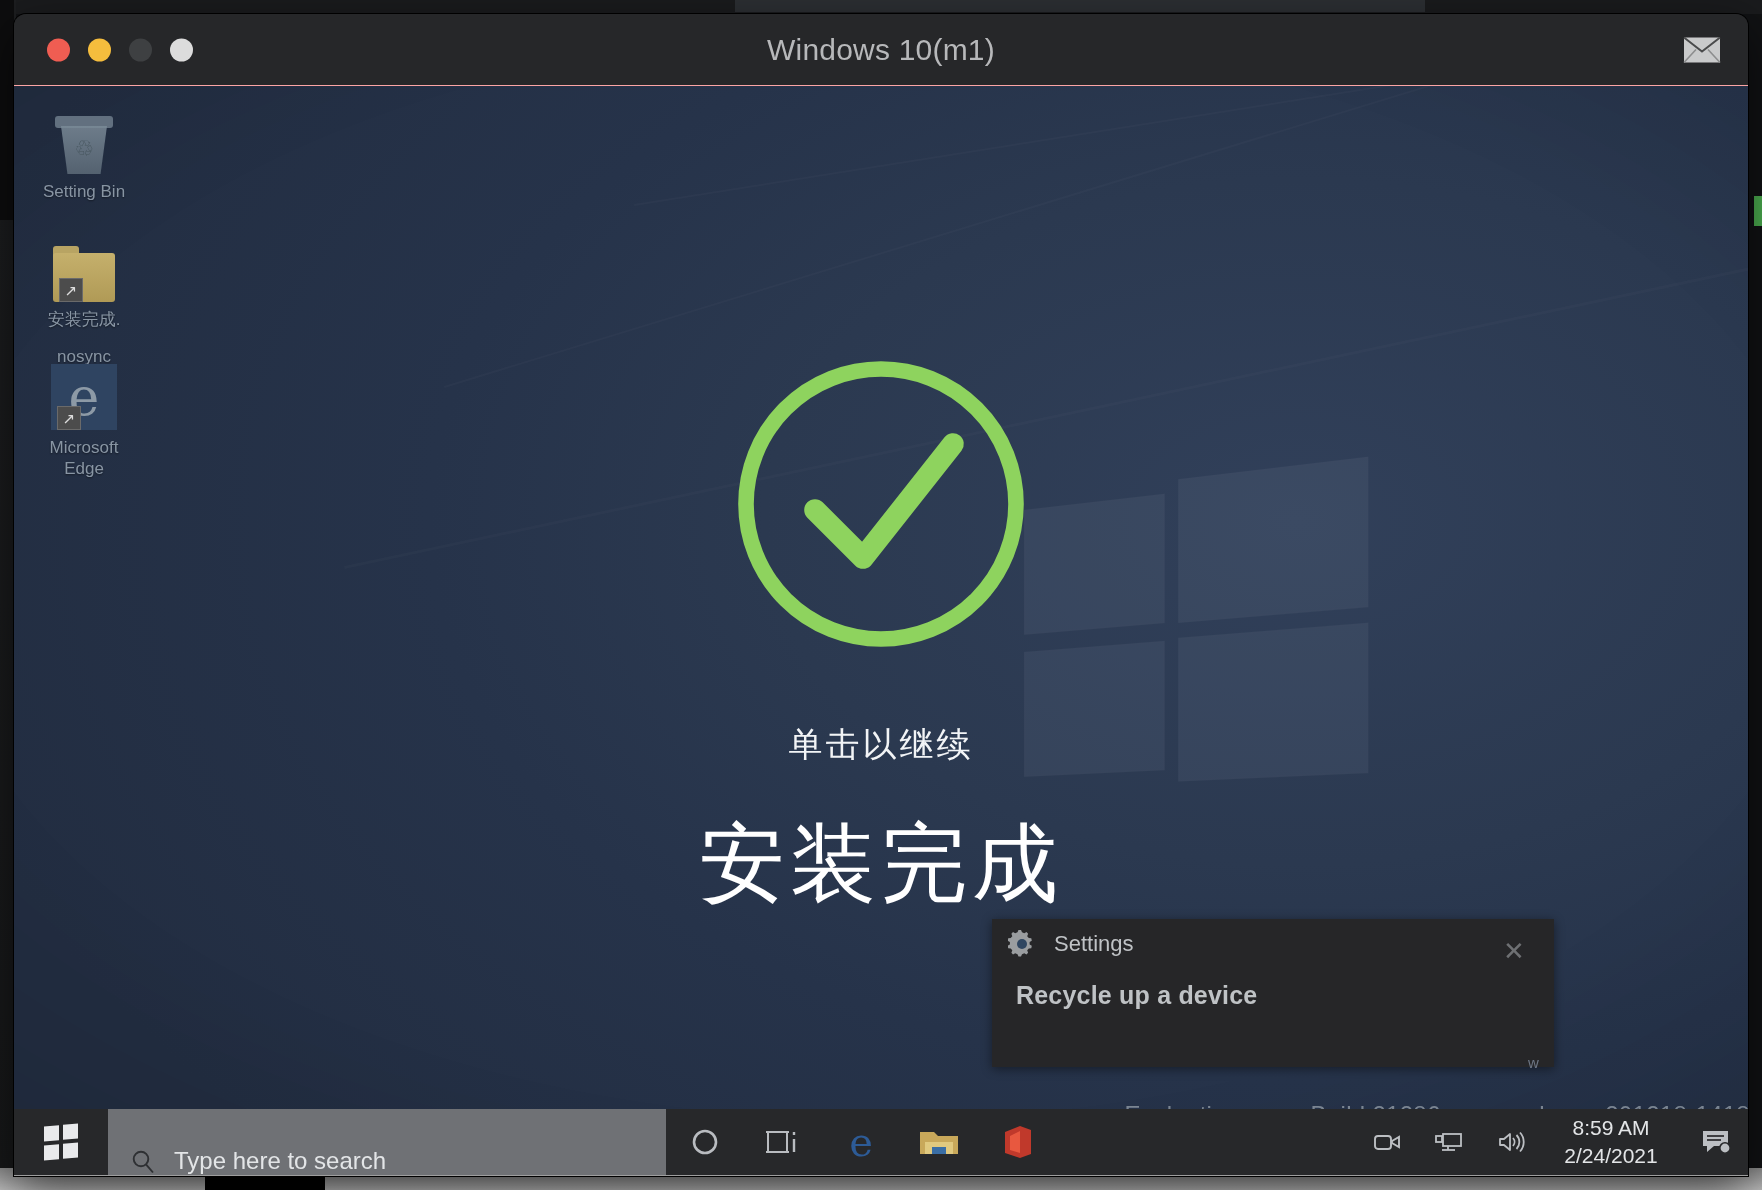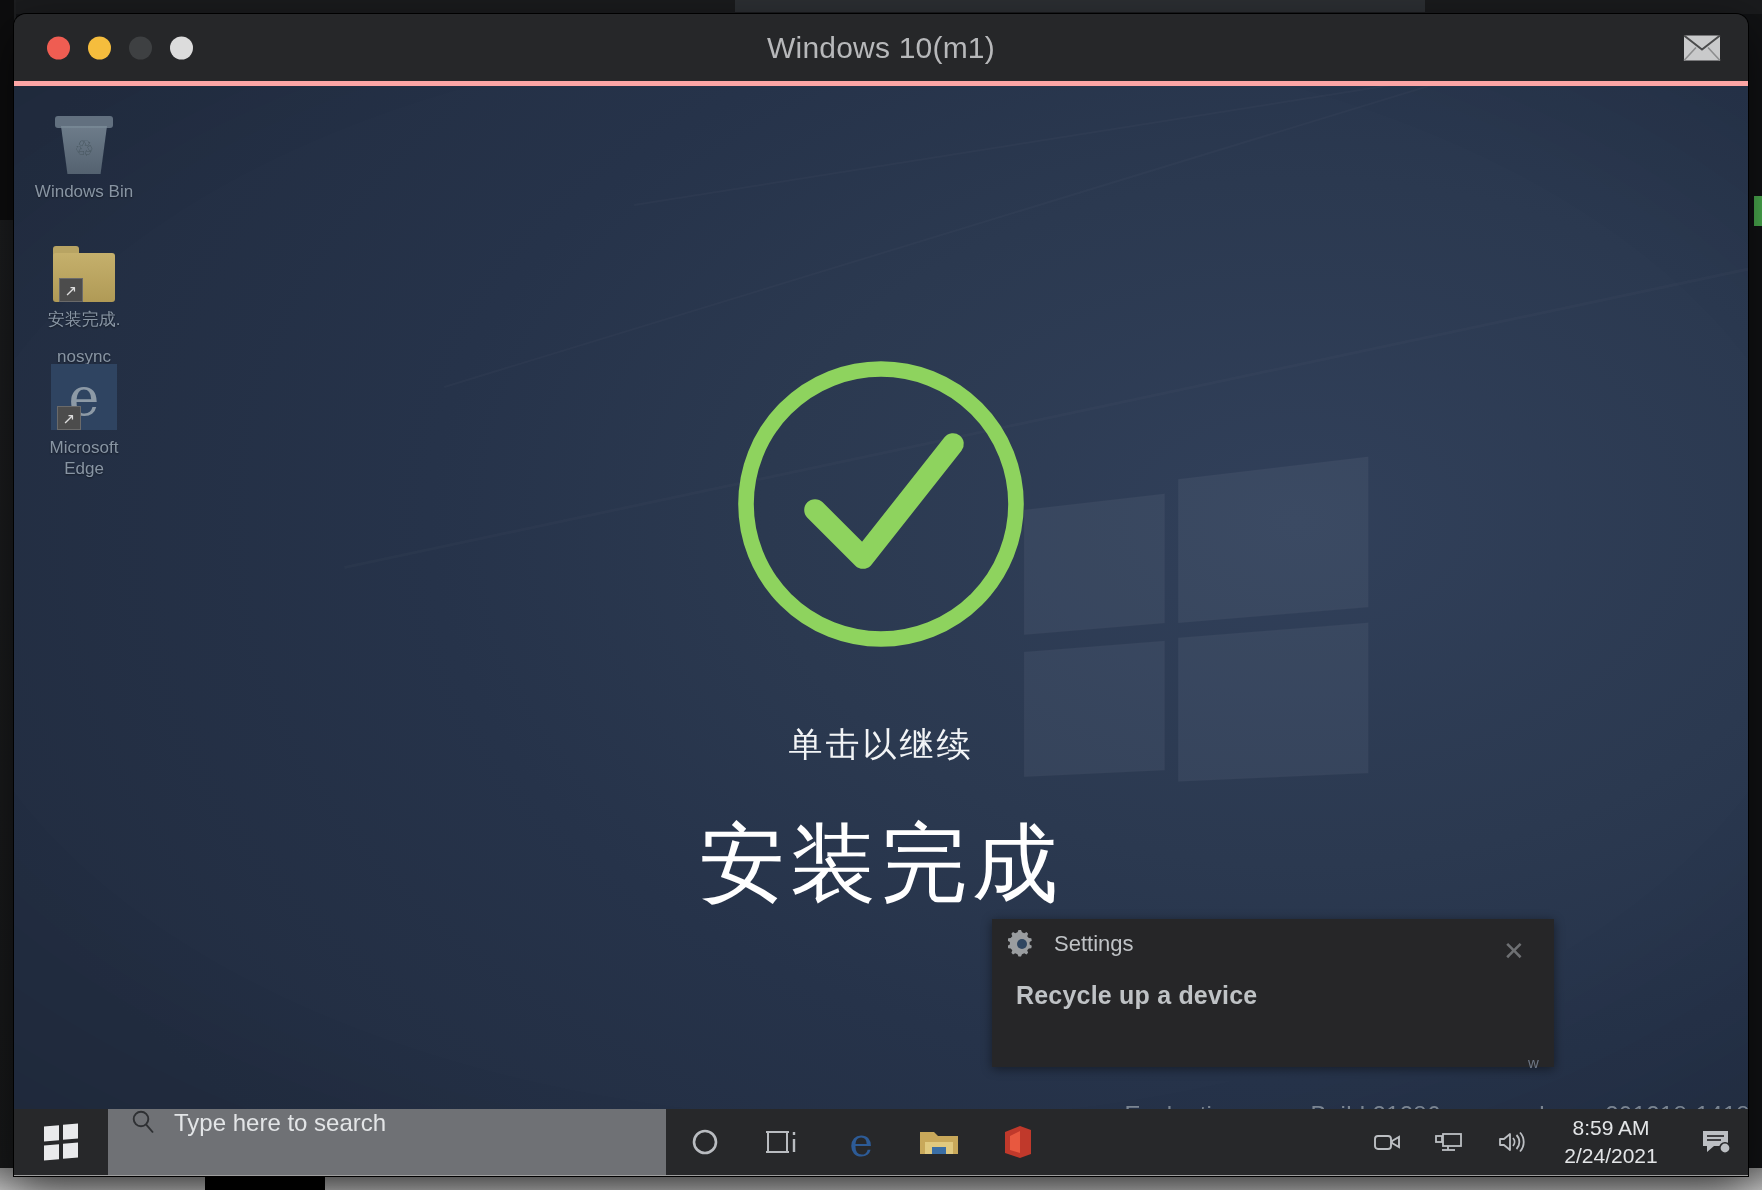--- a/index.html
+++ b/index.html
@@ -21,21 +21,21 @@
                   background:#4caf50; }
   .bg-top-blob { position:absolute; left:735px; top:0; width:690px; height:12px;
                   background:#2c2f33; }
 
   
   #vmwin { position:absolute; left:14px; top:14px; width:1734px; height:1162px;
            border-radius:12px 12px 0 0; overflow:hidden;
            box-shadow:0 0 0 1px #000, 0 16px 48px rgba(0,0,0,.6); }
 
   #titlebar { position:relative; height:72px; background:#262729;
-              border-bottom:5px solid #fca5a5; }
+              border-bottom:1px solid #fca5a5; }
   .traffic { position:absolute; top:50%; transform:translateY(-50%);
              width:23px; height:23px; border-radius:50%; }
   .tl-close { left:33px; background:#ef5d52; }
   .tl-min   { left:74px; background:#f5bd3d; }
   .tl-zoom  { left:115px; background:#3e4042; }
   .tl-full  { left:156px; background:#dcdcdc; }
   #win-title { position:absolute; left:0; right:0; top:50%;
                transform:translateY(-50%); text-align:center;
                color:#b7b8ba; font-size:30px; letter-spacing:.2px; }
   #mail-icon { position:absolute; right:27px; top:50%;
@@ -131,21 +131,21 @@
 
   
   #taskbar { position:absolute; left:0; bottom:0; width:1734px; height:66px;
              background:#27282a; display:flex; align-items:stretch; }
   #startbtn { width:94px; display:flex; align-items:center; justify-content:center;
               cursor:pointer; }
   .winflag { width:34px; height:34px; display:grid; gap:4px;
              grid-template-columns:1fr 1fr; grid-template-rows:1fr 1fr;
              transform:skewY(-5deg); }
   .winflag i { background:#e9eaec; display:block; }
-  #searchbox { width:558px; background:#6f7175; display:flex; align-items:flex-start;
+  #searchbox { width:558px; background:#6f7175; display:flex; align-items:flex-end;
                gap:18px; padding-left:22px; cursor:text; }
   #searchbox .mag { width:26px; height:26px; flex:0 0 26px; }
   #searchbox .ph { color:#e3e5e7; font-size:24px; }
   .tbicon { width:78px; display:flex; align-items:center; justify-content:center;
             cursor:pointer; }
   #traywrap { margin-left:auto; display:flex; align-items:center; gap:12px; }
   .trayicon { width:50px; display:flex; align-items:center; justify-content:center;
               cursor:pointer; }
   #clock { width:126px; text-align:center; color:#e3e5e7; font-size:21px;
            line-height:1.32; cursor:pointer; padding:0 4px; }
@@ -199,21 +199,21 @@
       <div class="vign"></div>
 
       <div class="deskicon" style="left:4px;top:12px;">
         <div class="glyph">
           <div class="bin">
             <div class="lid"></div>
               <div class="body"></div>
               <div class="rec">♲</div>
           </div>
         </div>
-        <div class="lbl">Windows Bin</div>
+        <div class="lbl">Setting Bin</div>
       </div>
 
       <div class="deskicon" style="left:4px;top:140px;">
         <div class="glyph">
           <div class="folder">
             <div class="tab"></div>
               <div class="main"></div>
             <div class="shortcut-badge">↗</div>
           </div>
         </div>

